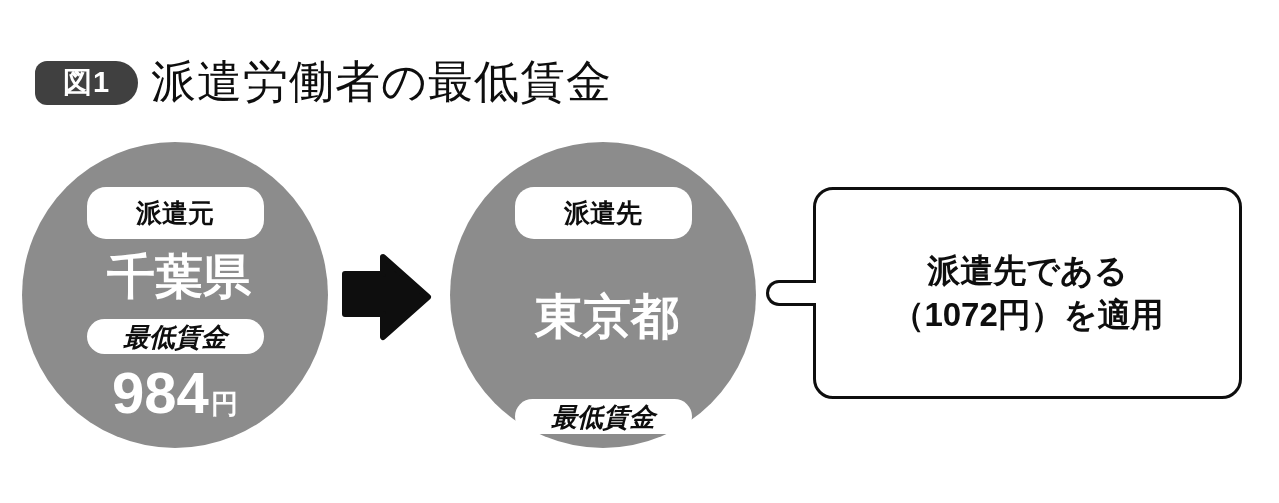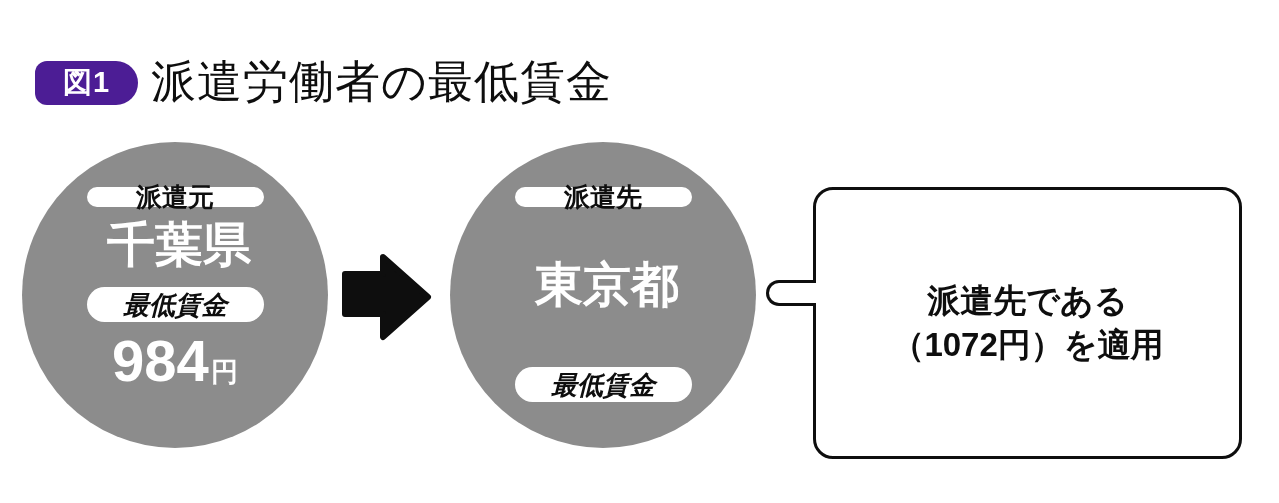--- a/index.html
+++ b/index.html
@@ -3,56 +3,56 @@
 <meta charset="utf-8">
 <style>
   html,body{margin:0;padding:0;background:#ffffff;}
   .canvas{
     position:relative;width:1279px;height:503px;background:#ffffff;
     font-family:"Liberation Sans",sans-serif;overflow:hidden;color:#0e0e0e;
   }
   
   .fig-badge{
     position:absolute;left:35px;top:61px;width:103px;height:44px;
-    background:#4c1d95;border-radius:12px 22px 22px 12px;
+    background:#404040;border-radius:12px 22px 22px 12px;
     display:flex;align-items:center;justify-content:center;
     color:#ffffff;font-size:29px;font-weight:bold;letter-spacing:1px;
   }
   .fig-title{
     position:absolute;left:151px;top:59px;
     font-size:45px;font-weight:normal;line-height:1;letter-spacing:1px;white-space:nowrap;text-align:center;
   }
   
   .circle{
     position:absolute;top:142px;width:306px;height:306px;border-radius:50%;
     background:#8c8c8c;display:flex;flex-direction:column;align-items:center;
   }
   .circle.src{left:22px;}
   .circle.dst{left:450px;gap:40px;}
   .pill{
-    background:#ffffff;border-radius:19px;width:177px;height:20px;
+    background:#ffffff;border-radius:19px;width:177px;height:52px;
     display:flex;align-items:center;justify-content:center;
     font-size:26px;font-weight:bold;color:#0e0e0e;line-height:1;flex:none;
   }
   .pill.role{margin-top:45px;}
   .pill.wage{margin-top:18px;height:35px;font-style:italic;}
   .region{
     margin-top:14px;font-size:48px;font-weight:bold;color:#ffffff;
     line-height:1;white-space:nowrap;margin-left:8px;
   }
   .wage-line{
     margin-top:10px;color:#ffffff;font-weight:bold;line-height:1;white-space:nowrap;
   }
   .wage-value{font-size:58px;}
   .wage-unit{font-size:27px;margin-left:2px;}
   
   .arrow{position:absolute;left:341px;top:252px;width:92px;height:92px;}
   
   .callout{
-    position:absolute;left:813px;top:187px;width:429px;height:272px;
+    position:absolute;left:813px;top:187px;width:429px;height:212px;
     box-sizing:border-box;background:#ffffff;border:3px solid #0e0e0e;border-radius:20px;
     display:flex;flex-direction:column;align-items:center;justify-content:center;
     z-index:1;
   }
   .callout-line{
     font-size:33px;font-weight:bold;line-height:1.34;text-align:center;white-space:nowrap;
   }
   .connector{
     position:absolute;left:766px;top:280px;width:50px;height:26px;
     box-sizing:border-box;background:#ffffff;

